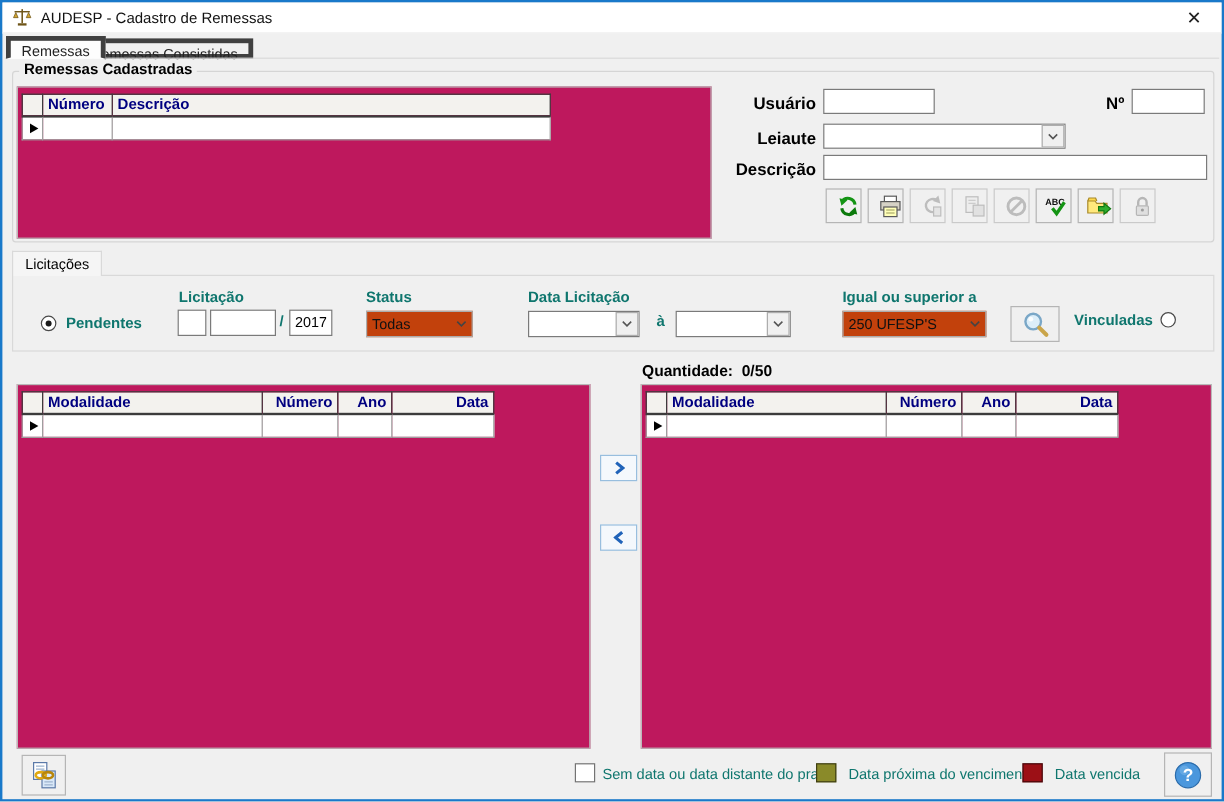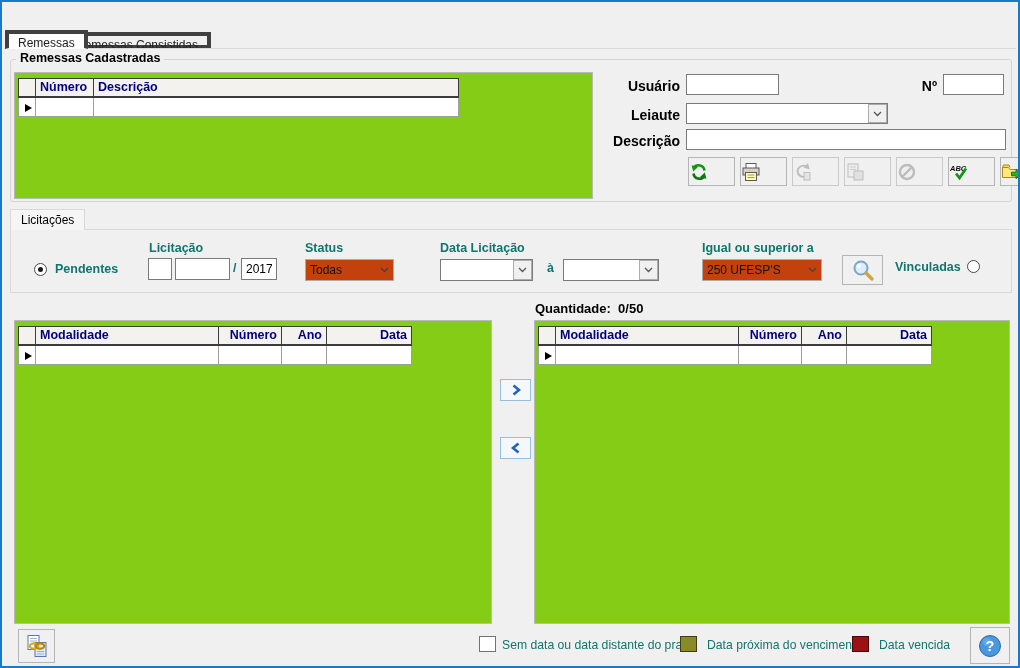--- a/index.html
+++ b/index.html
@@ -21,21 +21,21 @@
   #tab-remessas { left:3px; top:28px; height:19px; }
   #tab-consistidas { left:61px; top:30px; height:17px; }
   .pane-line { position:absolute; left:2px; right:2px; top:46px; border-top:1px solid #dadada; }
 
   
   .groupbox { position:absolute; left:8px; top:57px; width:1002px; height:143px;
               border:1px solid #d5d5d5; border-radius:3px; }
   .groupbox-label { position:absolute; left:14px; top:49px; background:#f0f0f0;
                     padding:0 4px; font-weight:bold; font-size:12.5px; color:#000; z-index:2; }
 
-  .panel { position:absolute; background:#84cc16; border:1px solid #b9b9b9; }
+  .panel { position:absolute; background:#be185d; border:1px solid #b9b9b9; }
   #remessas-panel { left:12px; top:70px; width:579px; height:127px; }
   #lic-left-panel  { left:12px;  top:318px; width:478px; height:304px; }
   #lic-right-panel { left:532px; top:318px; width:476px; height:304px; }
 
   
   table.dbgrid { border-collapse:collapse; table-layout:fixed; margin:5px 0 0 3px; }
   .dbgrid th { background:#f3f2ee; border:1px solid #3c3c3c; border-bottom:2px solid #3c3c3c;
                color:#000080; font-weight:bold; font-size:12.5px; text-align:left;
                padding:1px 4px; height:18px; overflow:hidden; white-space:nowrap; }
   .dbgrid th.sel { padding:0; }
@@ -53,22 +53,22 @@
   .combo { position:absolute; border:1px solid #7a7a7a; background:#fff; display:flex;
            align-items:center; font-size:12px; color:#111; }
   .combo .val { flex:1; padding:0 4px; white-space:nowrap; overflow:hidden; }
   .combo .arrow-box { width:19px; align-self:stretch; background:#f0f0f0;
                       border:1px solid #adadad; display:flex; align-items:center; justify-content:center; }
   .combo.flat { background:#c2410c; border:1px solid #acacac; }
   .combo.flat .arrow-plain { width:18px; display:flex; align-items:center; justify-content:center; }
 
   
   .toolbar { position:absolute; left:686px; top:155px; display:flex; gap:5px; }
-  .tbtn { width:47px; height:29px; background:#f0f0f0; border:1px solid #b5b5b5;
-          display:flex; align-items:center; justify-content:flex-start;font-style:italic; }
+  .tbtn { width:30px; height:29px; background:#f0f0f0; border:1px solid #b5b5b5;
+          display:flex; align-items:center; justify-content:flex-end; }
   .tbtn.disabled { border-color:#cacaca; }
 
   
   .lic-tab { position:absolute; left:8px; top:207px; height:21px; padding:3px 10px 0;
              font-size:12px; background:#f5f5f5; border:1px solid #d9d9d9; border-bottom:none; z-index:2; }
   .lic-pane { position:absolute; left:8px; top:227px; width:1002px; height:64px;
               border:1px solid #d9d9d9; background:#f0f0f0; }
 
   .radio { position:absolute; width:13px; height:13px; border:1px solid #4a4a4a;
            border-radius:50%; background:#fff; }
@@ -89,20 +89,31 @@
 
   .quantidade { position:absolute; left:533px; top:299px; font-weight:bold; font-size:13px; }
 
   .swatch { position:absolute; top:634px; width:17px; height:16px; border:1px solid rgba(0,0,0,0.55); }
 </style>
 </head>
 <body>
 
 <div id="window">
 
+  <div class="titlebar">
+    <svg class="title-icon" viewBox="0 0 16 16">
+      <rect x="7.4" y="1.5" width="1.2" height="11" fill="#6e5518"></rect>
+      <rect x="2" y="3" width="12" height="1.1" fill="#6e5518"></rect>
+      <path d="M3 4.2 L1.2 8.2 L4.8 8.2 Z" fill="#d4a62f" stroke="#6e5518" stroke-width="0.6"></path>
+      <path d="M13 4.2 L11.2 8.2 L14.8 8.2 Z" fill="#d4a62f" stroke="#6e5518" stroke-width="0.6"></path>
+      <rect x="4.6" y="12.6" width="6.8" height="1.8" fill="#6e5518"></rect>
+    </svg>
+    <span class="title-text">AUDESP - Cadastro de Remessas</span>
+    <span class="close-btn">✕</span>
+  </div>
 
   <div class="tab active" id="tab-remessas">Remessas</div>
   <div class="tab" id="tab-consistidas">Remessas Consistidas</div>
   <div class="pane-line"></div>
 
   <div class="groupbox"></div>
   <div class="groupbox-label">Remessas Cadastradas</div>
 
   <div class="panel" id="remessas-panel">
     <table class="dbgrid">

